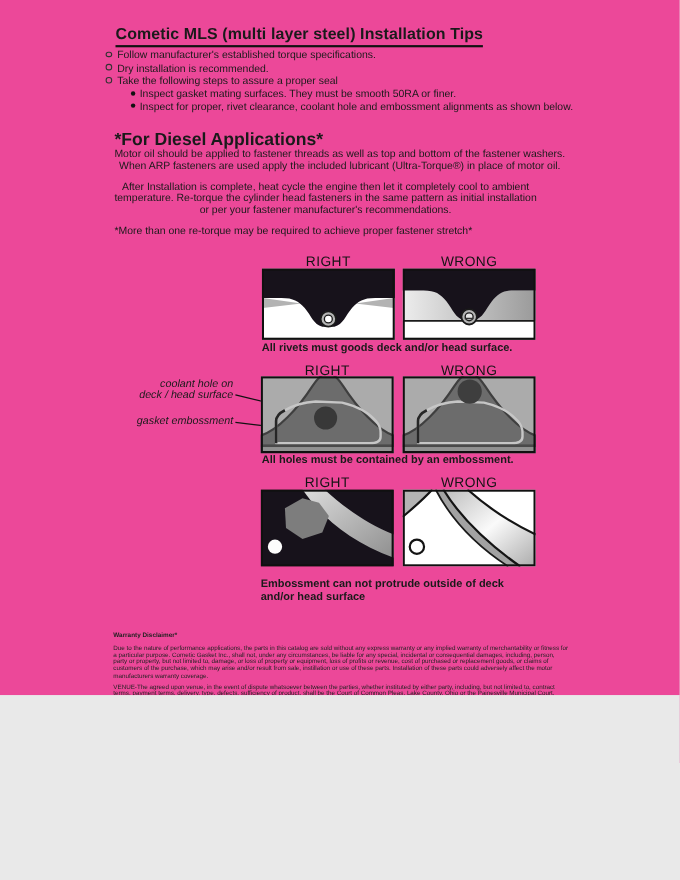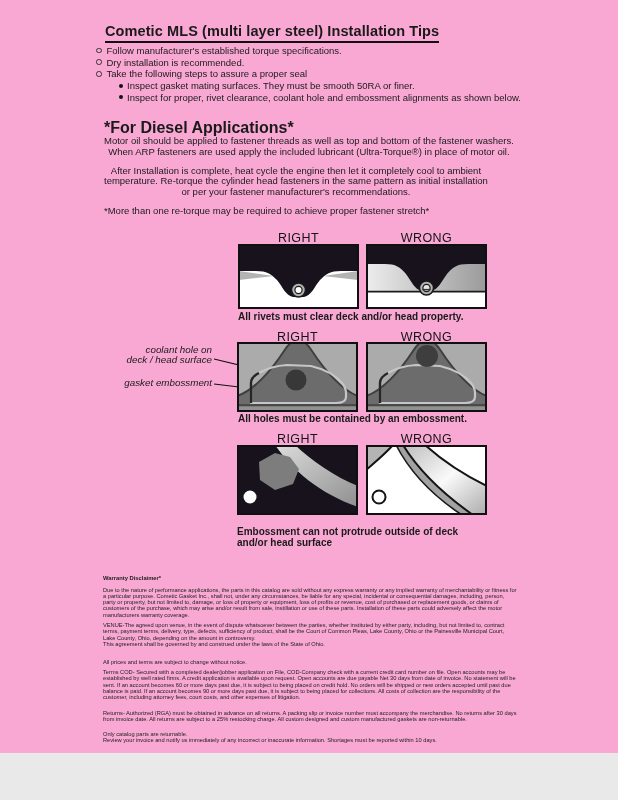--- a/index.html
+++ b/index.html
@@ -1,17 +1,17 @@
 <!DOCTYPE html>
 <html><head>
 <meta charset="utf-8">
 <style>
   html,body{margin:0;padding:0;background:#e9e9e9;}
   .page{
-    position:relative;width:618px;height:753px;background:#f9a8d4;
+    position:relative;width:618px;height:632px;background:#ec4899;
     font-family:"Liberation Sans", sans-serif;color:#1a1a1a;overflow:hidden;
     margin:0 auto;
   }
   .abs{position:absolute;}
   .title{
     font-size:14.5px;font-weight:bold;letter-spacing:0.1px;
     border-bottom:2px solid #111;padding-bottom:2px;white-space:nowrap;
   }
   .b-line{font-size:9.5px;white-space:nowrap;}
   .bullet-open{
@@ -81,21 +81,21 @@
       <path d="M0 0 H121 V20 H102 C91 20 87 23 81 30 C75 38 73 45 65 47 H56 C48 45 46 38 40 30 C34 23 30 20 19 20 H0 Z" fill="#17121b"></path>
       <rect x="1" y="48" width="119" height="15" fill="#ffffff"></rect>
       <line x1="1" y1="47.6" x2="120" y2="47.6" stroke="#1a1a1a" stroke-width="1.6"></line>
       <circle cx="60.5" cy="44" r="7" fill="#b5b5b5" stroke="#1a1a1a" stroke-width="1.6"></circle>
       <circle cx="60.5" cy="44" r="3.6" fill="#e6e6e6" stroke="#1a1a1a" stroke-width="1.2"></circle>
       <line x1="56.5" y1="45.6" x2="64.5" y2="45.6" stroke="#333" stroke-width="1.4"></line>
       <rect x="1" y="1" width="119" height="63" fill="none" stroke="#101010" stroke-width="2"></rect>
     </svg>
   </div>
 
-  <div class="abs caption" style="left:238px;top:312px;">All rivets must clear deck and/or head property.</div>
+  <div class="abs caption" style="left:238px;top:312px;">All rivets must goods deck and/or head surface.</div>
 
   <div class="abs rw-label" style="left:237px;top:329.5px;">RIGHT</div>
   <div class="abs rw-label" style="left:366px;top:329.5px;">WRONG</div>
 
   <div class="abs diag-label" style="left:92px;top:345px;width:120px;">coolant hole on
 deck / head surface</div>
   <div class="abs diag-label" style="left:92px;top:377.5px;width:120px;">gasket embossment</div>
 
   <div class="abs" style="left:210px;top:352px;">
     <svg width="92" height="44" viewBox="0 0 92 44">

